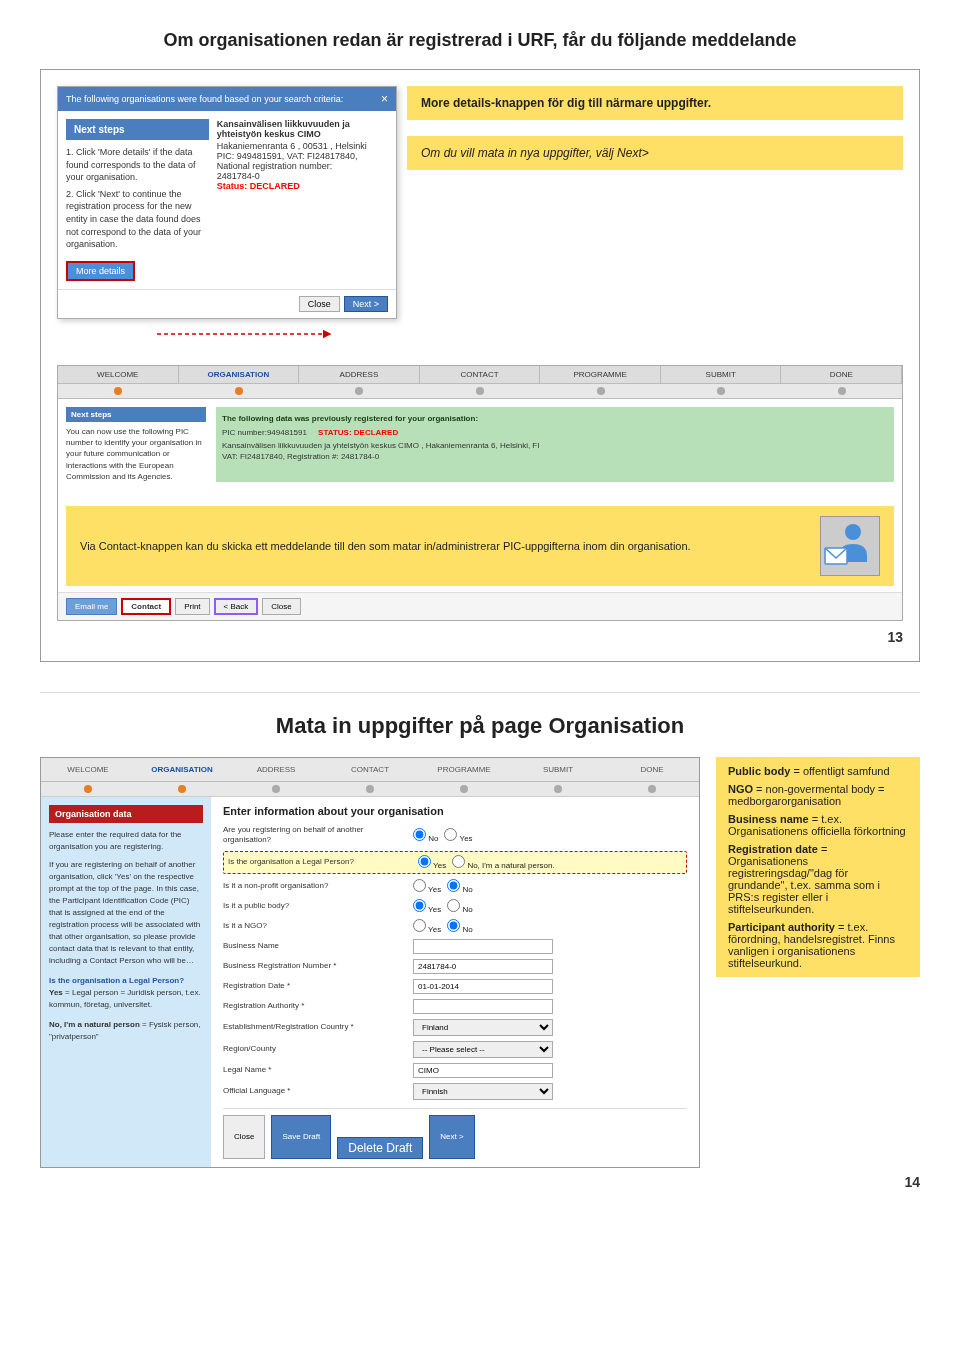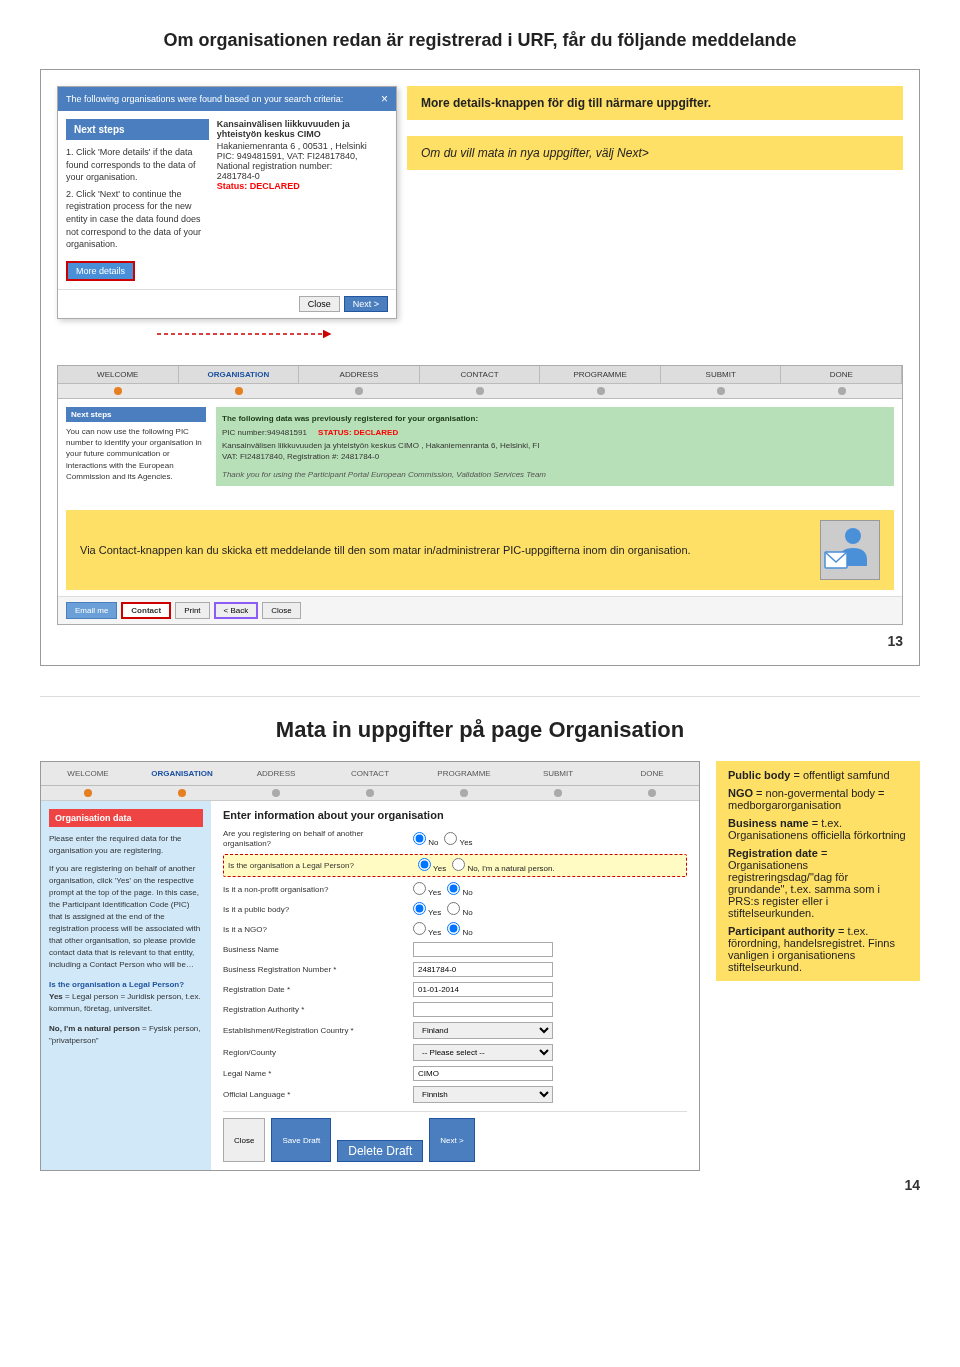--- a/index.html
+++ b/index.html
@@ -369,21 +369,21 @@
     .org-sidebar {
       width: 170px;
       background: #d0e8f8;
       padding: 8px;
       font-size: 8px;
       color: #222;
       flex-shrink: 0;
     }
 
     .org-sidebar-title {
-      background: #ef4444;
+      background: #b91c1c;
       color: #fff;
       padding: 4px 6px;
       font-size: 9px;
       font-weight: bold;
       margin-bottom: 6px;
     }
 
     .org-sidebar-text {
       font-size: 8px;
       line-height: 1.5;
@@ -649,21 +649,20 @@
         </div>
         <div class="green-info-box">
           <div class="green-info-title">The following data was previously registered for your organisation:</div>
           <div>
             <span>PIC number:949481591</span>
             &nbsp;&nbsp;&nbsp;
             <span style="color:red; font-weight:bold;">STATUS: DECLARED</span>
           </div>
           <div style="margin-top:2px;">Kansainvälisen liikkuvuuden ja yhteistyön keskus CIMO , Hakaniemenranta 6, Helsinki, FI</div>
           <div>VAT: FI24817840, Registration #: 2481784-0</div>
-          <div class="thank-you-text">Thank you for using the Participant Portal European Commission, Validation Services Team</div>
         </div>
       </div>
 
       <div style="padding: 6px 8px;">
         <div class="contact-callout">
           <div class="contact-callout-text">
             <span>Via Contact-knappen kan du skicka ett meddelande till den som matar in/administrerar PIC-uppgifterna inom din organisation.</span>
           </div>
 
           <div class="contact-icon">

